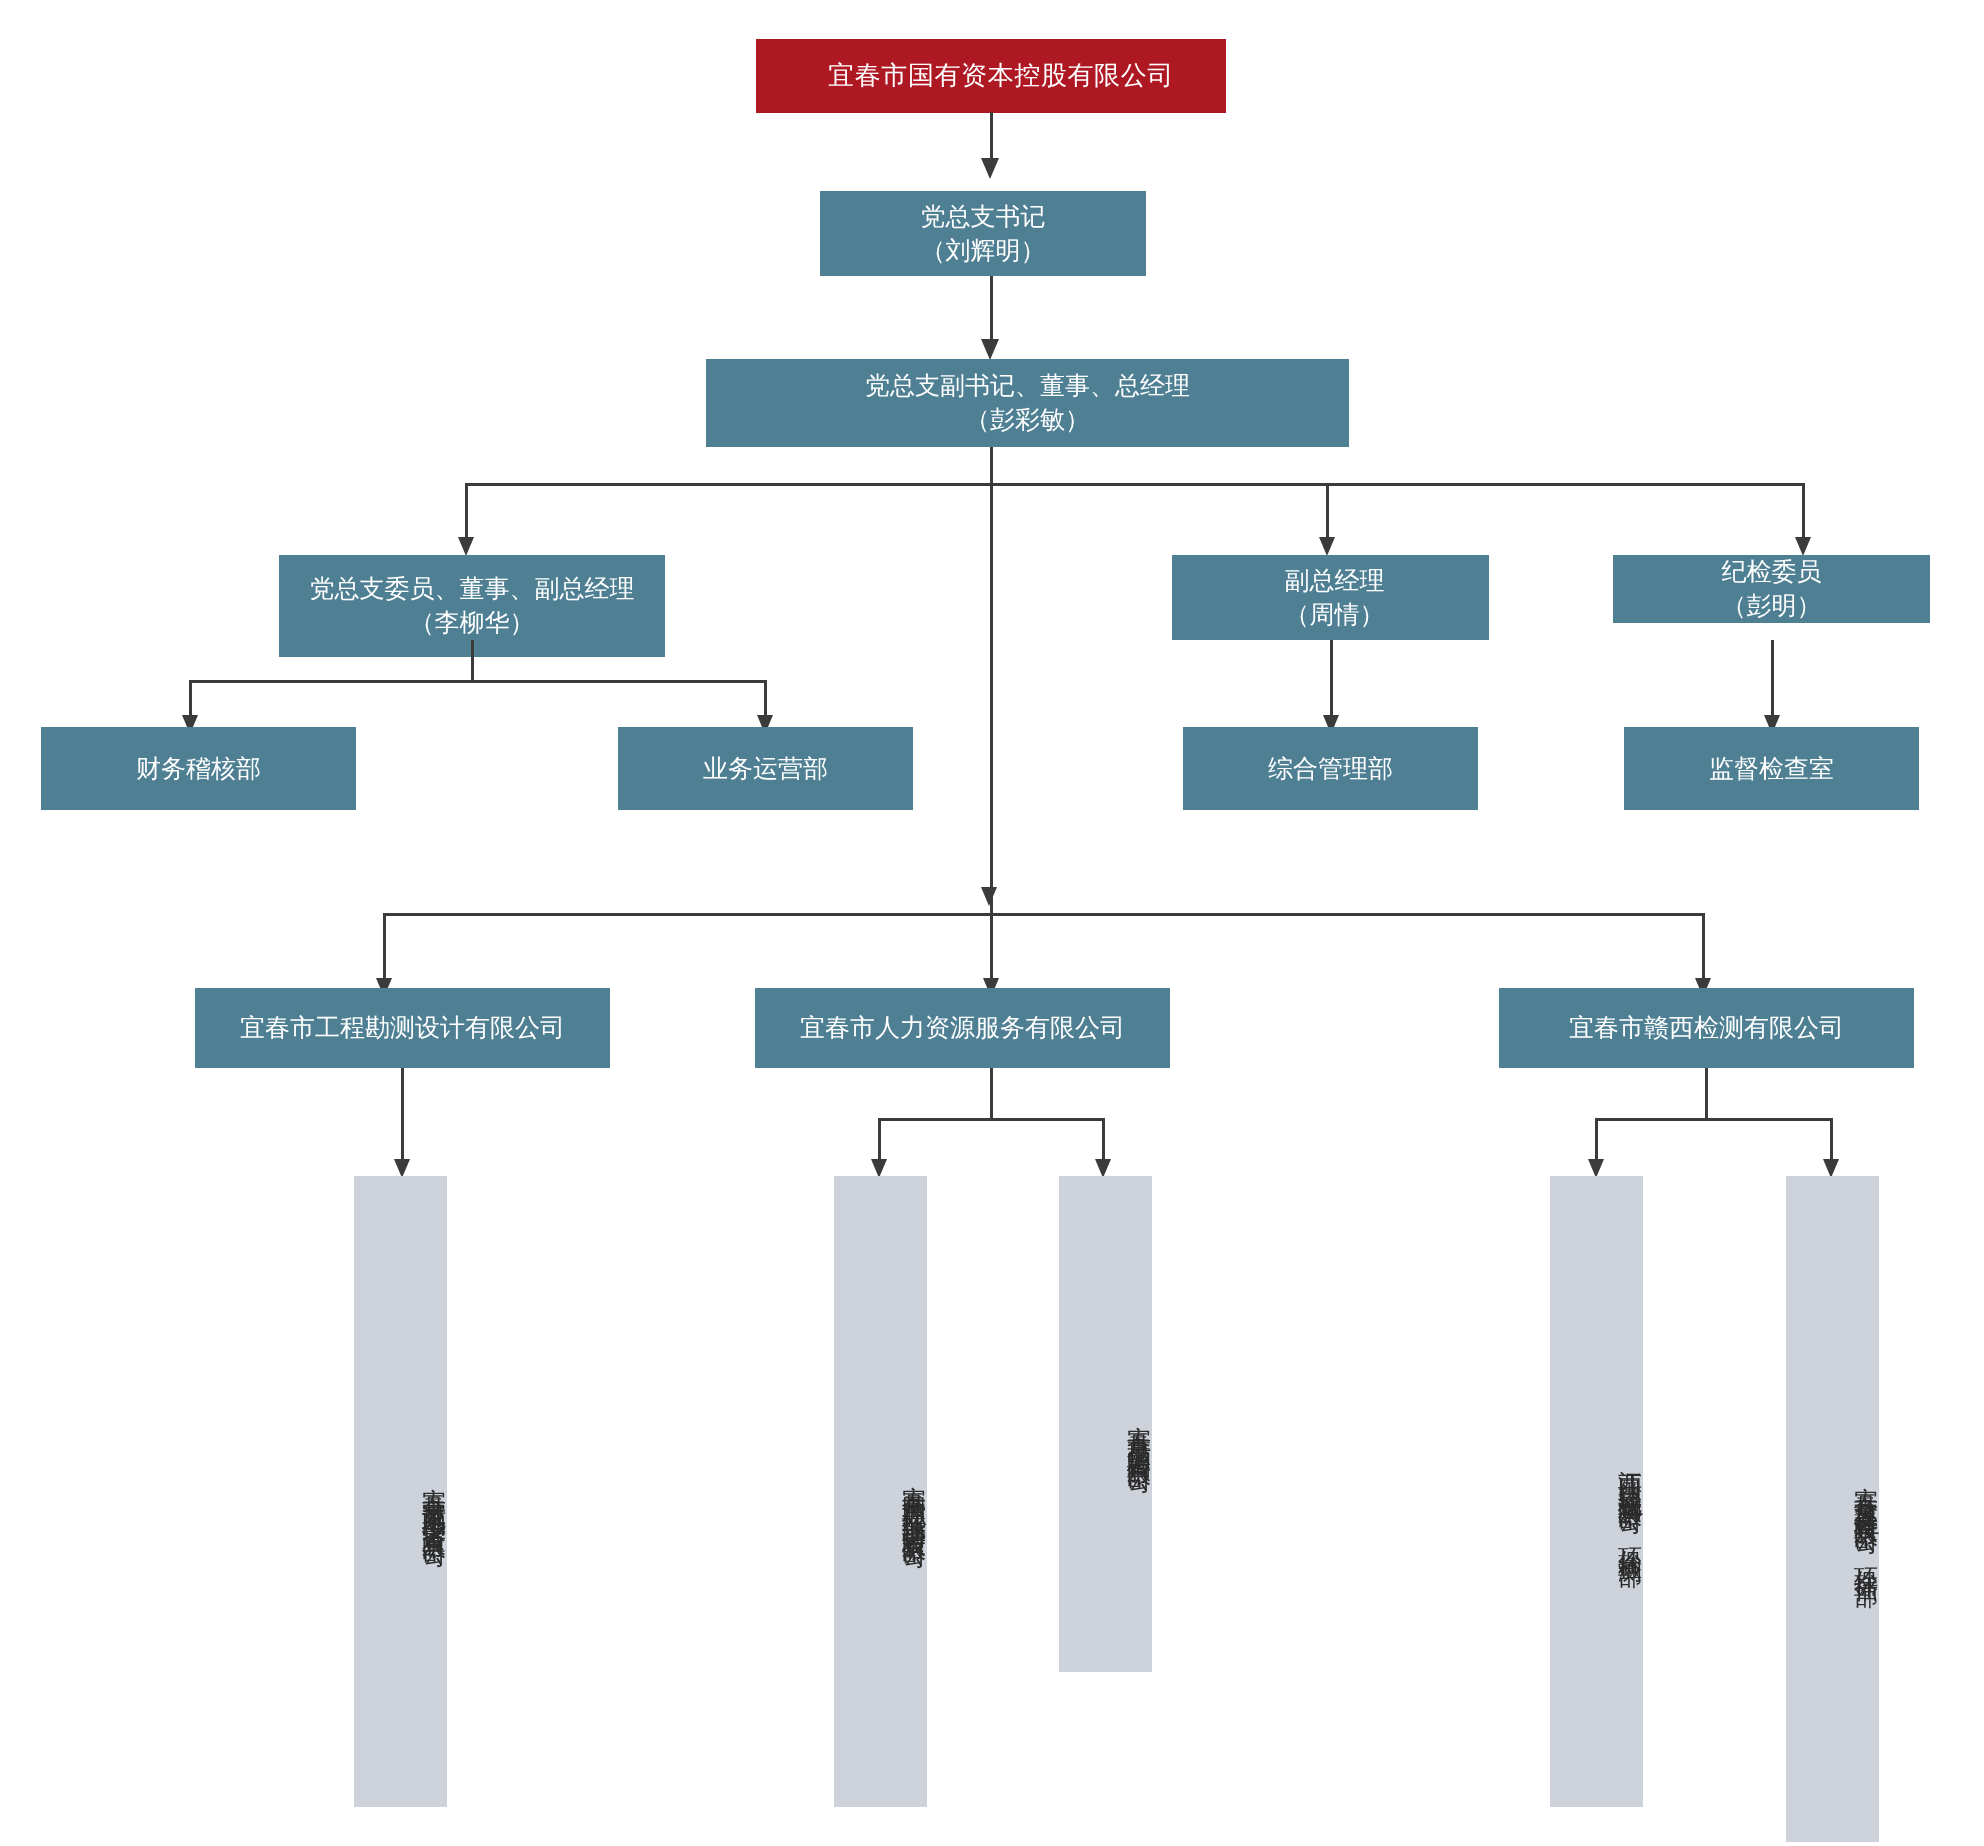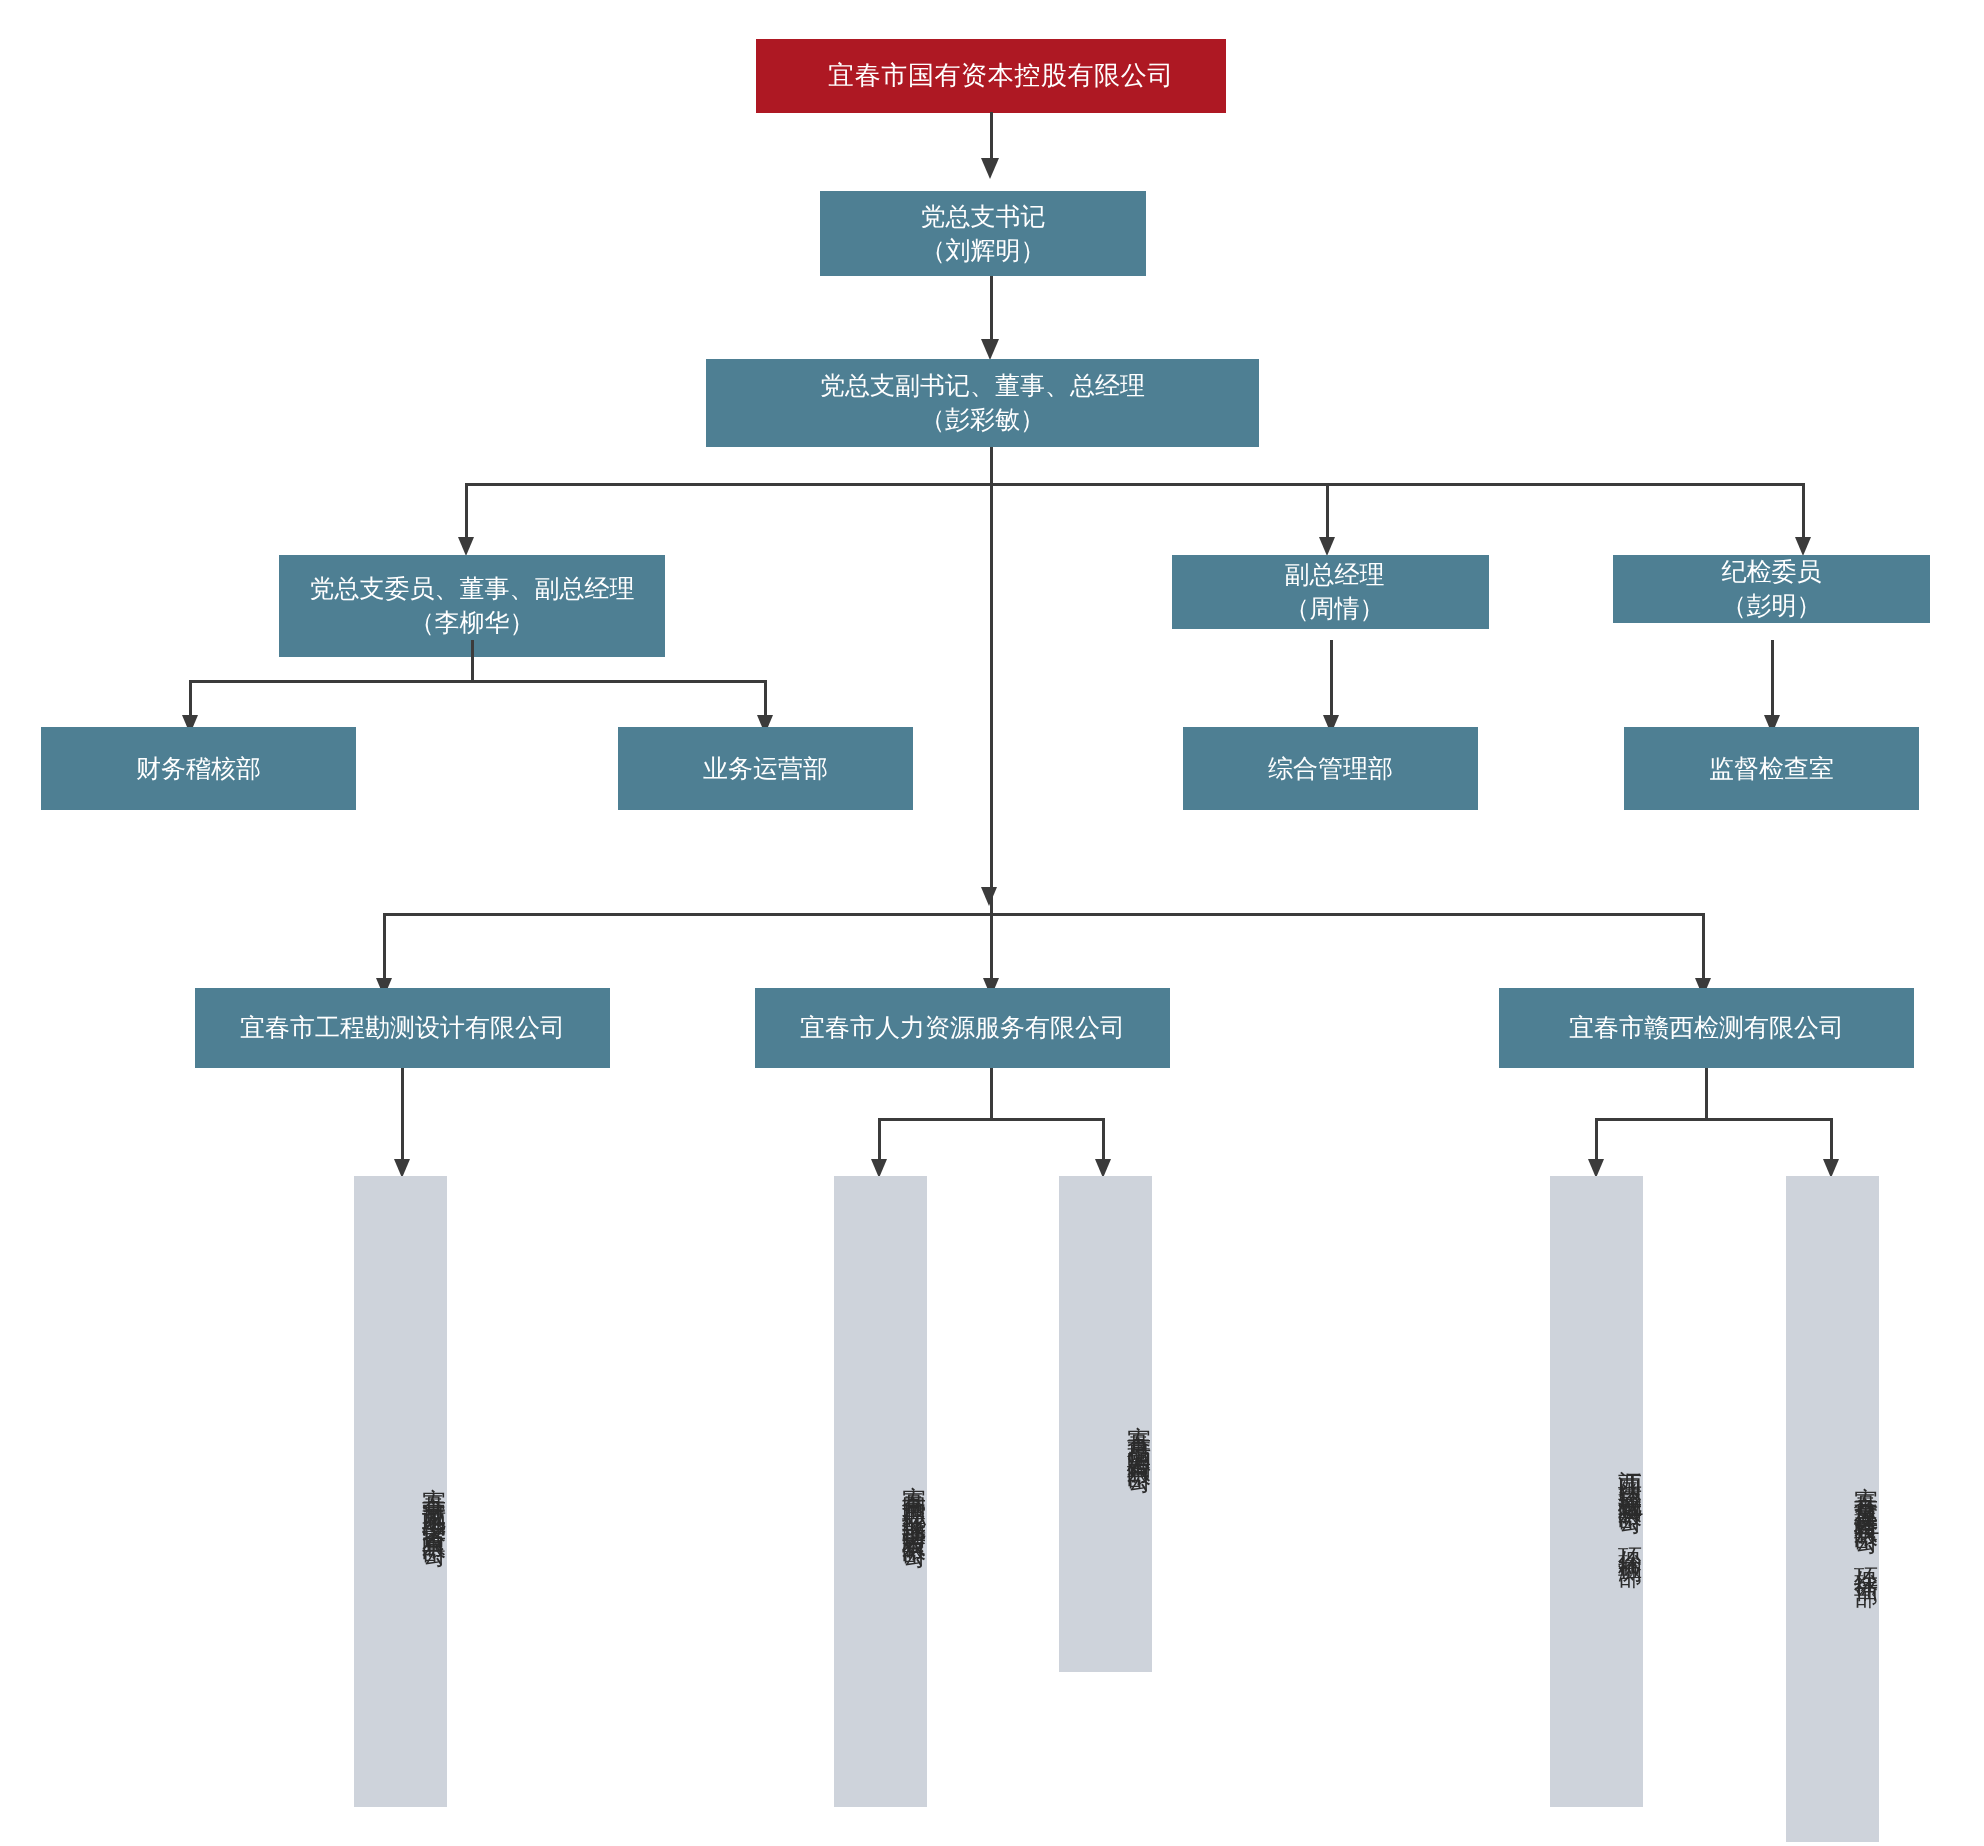--- a/index.html
+++ b/index.html
@@ -92,37 +92,37 @@
 
   <div class="vline" style="left:990px; top:112px; height:49px;"></div>
   <div class="arrow" style="left:981px; top:158px;"></div>
 
   <div class="node mgr" style="left:820px; top:191px; width:326px; height:85px;">党总支书记
 （刘辉明）</div>
 
   <div class="vline" style="left:990px; top:276px; height:68px;"></div>
   <div class="arrow" style="left:981px; top:339px;"></div>
 
-  <div class="node mgr" style="left:706px; top:359px; width:553px; height:88px;font-family:Liberation Serif, serif;">党总支副书记、董事、总经理
+  <div class="node mgr" style="left:706px; top:359px; width:643px; height:88px;font-family:Liberation Serif, serif;">党总支副书记、董事、总经理
 （彭彩敏）</div>
 
   <div class="vline" style="left:990px; top:447px; height:466px;"></div>
 
   <div class="hline" style="left:465px; top:483px; width:1340px;"></div>
   <div class="vline" style="left:465px; top:483px; height:59px;"></div>
   <div class="arrow slim" style="left:458px; top:537px;"></div>
   <div class="vline" style="left:1326px; top:483px; height:59px;"></div>
   <div class="arrow slim" style="left:1319px; top:537px;"></div>
   <div class="vline" style="left:1802px; top:483px; height:59px;"></div>
   <div class="arrow slim" style="left:1795px; top:537px;"></div>
 
   <div class="node mgr" style="left:279px; top:555px; width:386px; height:102px;">党总支委员、董事、副总经理
 （李柳华）</div>
 
-  <div class="node mgr" style="left:1172px; top:555px; width:317px; height:74px;padding-left:8px;">副总经理
+  <div class="node mgr" style="left:1172px; top:555px; width:317px; height:85px;padding-left:8px;">副总经理
 （周情）</div>
 
   <div class="node mgr" style="left:1613px; top:555px; width:317px; height:68px;">纪检委员
 （彭明）</div>
 
   <div class="vline" style="left:471px; top:640px; height:41px;"></div>
   <div class="hline" style="left:189px; top:680px; width:578px;"></div>
   <div class="vline" style="left:189px; top:680px; height:39px;"></div>
   <div class="arrow slim" style="left:182px; top:715px;"></div>
   <div class="vline" style="left:764px; top:680px; height:39px;"></div>

